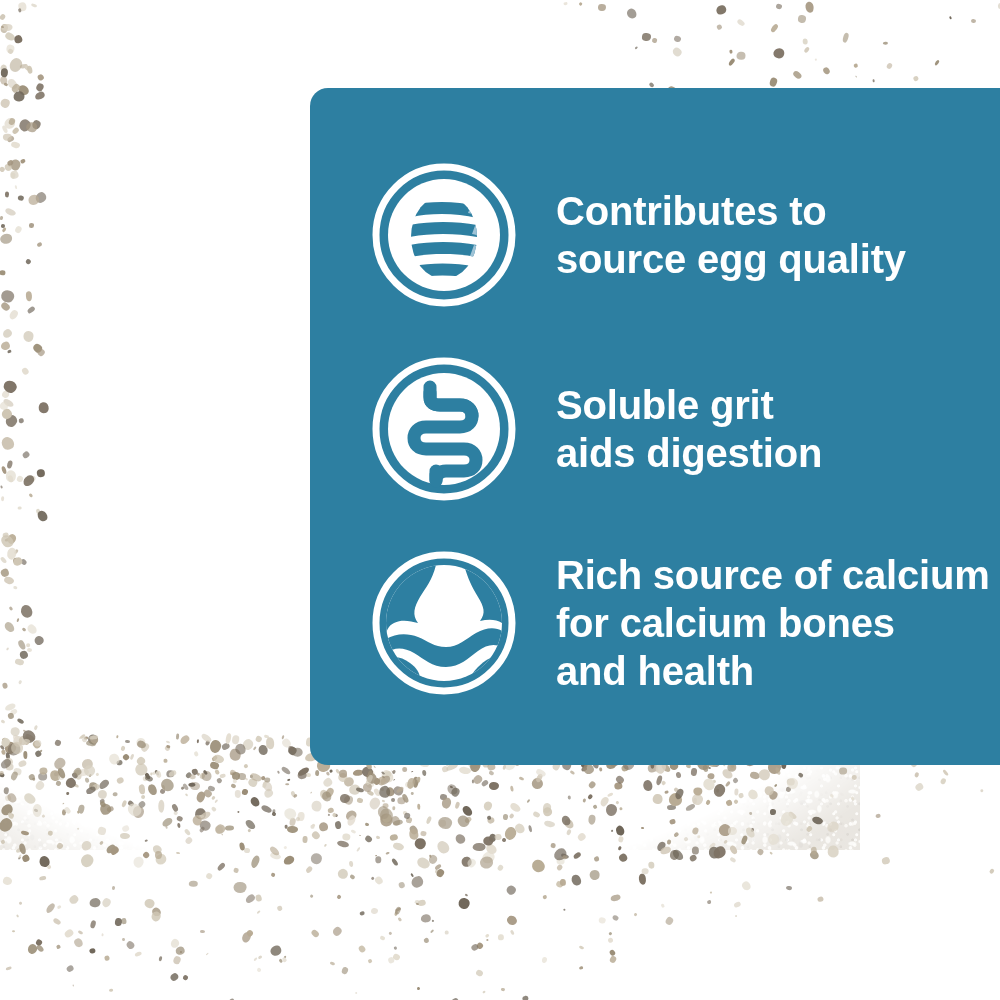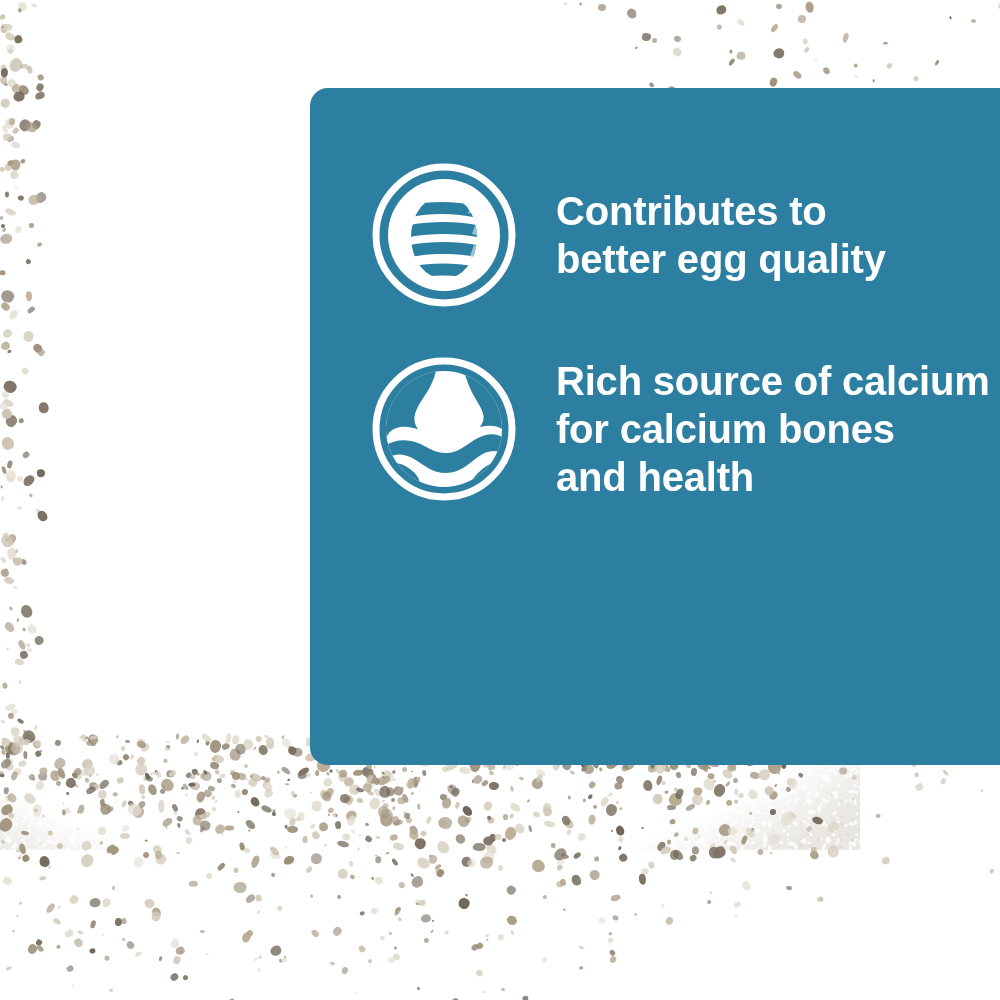--- a/index.html
+++ b/index.html
@@ -1288,23 +1288,42 @@
               <path d="M30 112 C50 102 98 102 122 112 L122 124 C98 114 50 114 30 124 Z" fill="#2d7fa1"></path>
 
               <path d="M104 44 C116 46 124 50 128 55 L124 67 C118 60 110 56 100 54 Z" fill="#9fc3d6"></path>
               <path d="M108 64 C120 67 128 72 132 78 L128 90 C122 82 114 77 104 75 Z" fill="#9fc3d6"></path>
               <path d="M106 86 C118 89 126 94 130 100 L126 112 C120 104 112 99 102 97 Z" fill="#9fc3d6"></path>
             </g>
           </g>
         </svg>
       </div>
       <div class="benefit-text">Contributes to
-better egg quality</div>
+source egg quality</div>
     </div>
 
+    <div class="benefit-row">
+      <div class="benefit-icon">
+        <svg viewBox="0 0 152 152" xmlns="http://www.w3.org/2000/svg" aria-hidden="true">
+          <circle cx="76" cy="76" r="68" fill="none" stroke="#ffffff" stroke-width="7"></circle>
+          <circle cx="76" cy="76" r="56" fill="#ffffff"></circle>
+          <path d="M62 34 L62 44
+                   C62 50 66 52 72 52
+                   L92 52 C100 52 104 57 104 63 C104 69 100 74 92 74
+                   L58 74 C50 74 46 79 46 85 C46 91 50 96 58 96
+                   L96 96 C104 96 108 101 108 107 C108 113 104 118 96 118
+                   L78 118 C72 118 68 121 68 127 L68 122" fill="none" stroke="#2d7fa1" stroke-width="13" stroke-linecap="round" stroke-linejoin="round"></path>
+          <path d="M62 40 L62 44 C62 50 66 52 72 52
+                   L92 52 C100 52 104 57 104 63" fill="none" stroke="#2d7fa1" stroke-width="13" stroke-linecap="round"></path>
+          <path d="M68 118 L68 128" fill="none" stroke="#2d7fa1" stroke-width="13" stroke-linecap="round"></path>
+        </svg>
+      </div>
+      <div class="benefit-text">Soluble grit
+aids digestion</div>
+    </div>
 
     <div class="benefit-row">
       <div class="benefit-icon">
         <svg viewBox="0 0 152 152" xmlns="http://www.w3.org/2000/svg" aria-hidden="true">
           <circle cx="76" cy="76" r="68" fill="none" stroke="#ffffff" stroke-width="7"></circle>
           <clipPath id="boneClip">
               <circle cx="76" cy="76" r="58"></circle>
             </clipPath>
           <g clip-path="url(#boneClip)">
             <rect x="10" y="10" width="132" height="132" fill="#ffffff"></rect>

